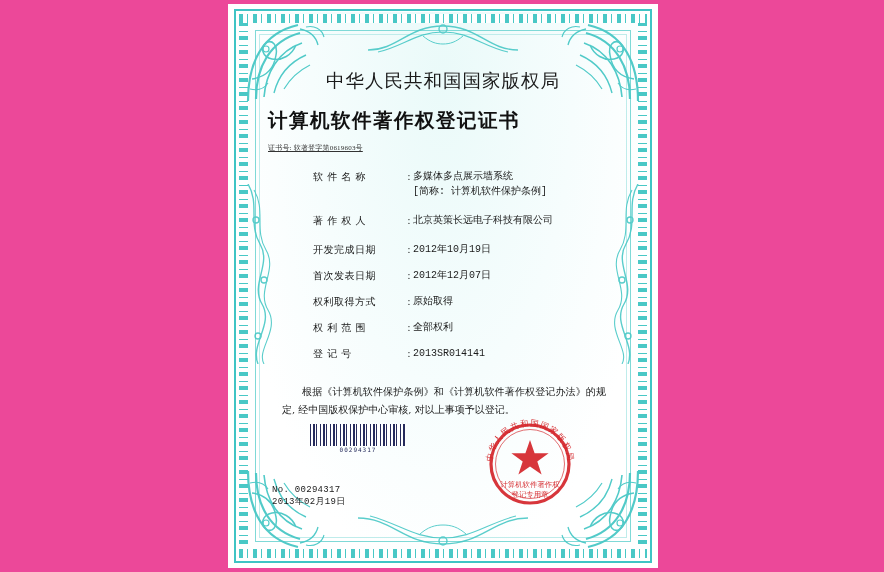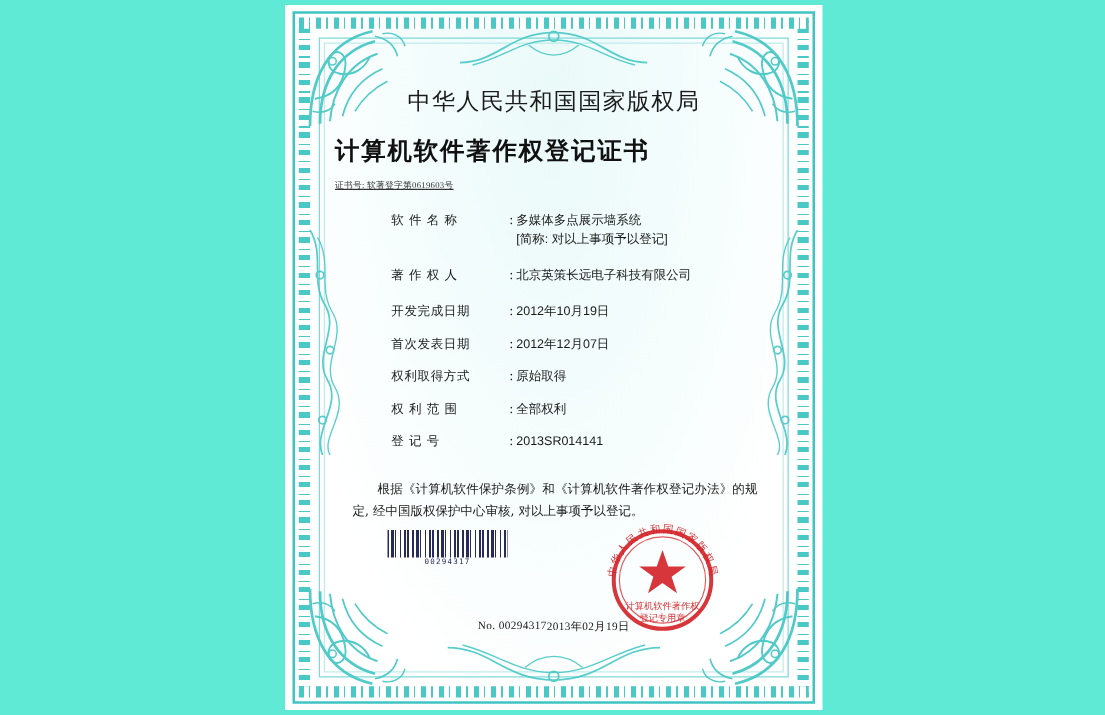--- a/index.html
+++ b/index.html
@@ -10,21 +10,21 @@
   body {
     width: 884px;
     height: 572px;
     font-family: "Liberation Serif", serif;
     overflow: hidden;
   }
   .page {
     position: relative;
     width: 884px;
     height: 572px;
-    background: #5eead4;
+    background: #ec4899;
   }
   
   .cert {
     position: absolute;
     left: 228px;
     top: 4px;
     width: 430px;
     height: 564px;
     background: #ffffff;
     overflow: hidden;
@@ -185,21 +185,21 @@
     font-family: "DejaVu Serif", serif;
     font-size: 10px;
   }
   .row .colon {
     width: 8px;
     flex: 0 0 8px;
     text-align: center;
   }
   .row .val {
     flex: 1 1 auto;
-    font-family: Liberation Sans, sans-serif;
+    font-family: Liberation Mono, monospace;
     font-size: 10px;
   }
   .val .sub { display: block; }
   .gap-a { margin-top: 14px; }
   .gap-b { margin-top: 11px; }
 
   .para {
     margin-top: 22px;
     padding: 0 12px 0 14px;
     font-size: 10px;
@@ -246,21 +246,22 @@
   
   .footer {
     position: absolute;
     left: 44px;
     right: 44px;
     bottom: 60px;
     display: flex;
     justify-content: center;
     font-size: 9px;
     color: #1a1a1a;
-    font-family: Liberation Serif, serif;
+    font-family: Liberation Mono, monospace;
+    flex-direction: column;
   }
   .footer .no {
     letter-spacing: .3px;
   }
   .footer .date {
     letter-spacing: .3px;
   }
 </style>
 </head>
 <body>
@@ -391,21 +392,21 @@
       <div class="title-main">计算机软件著作权登记证书</div>
       <div class="cert-no">证书号:  软著登字第0619603号</div>
 
       <div class="fields">
 
         <div class="row">
           <div class="lbl">软 件 名 称</div>
           <div class="colon">:</div>
           <div class="val">
             <span>多媒体多点展示墙系统</span>
-            <span class="sub">[简称: 对以上事项予以登记]</span>
+            <span class="sub">[简称: 计算机软件保护条例]</span>
           </div>
         </div>
 
         <div class="row gap-a">
           <div class="lbl">著 作 权 人</div>
           <div class="colon">:</div>
           <div class="val">北京英策长远电子科技有限公司</div>
         </div>
 
         <div class="row gap-a">

